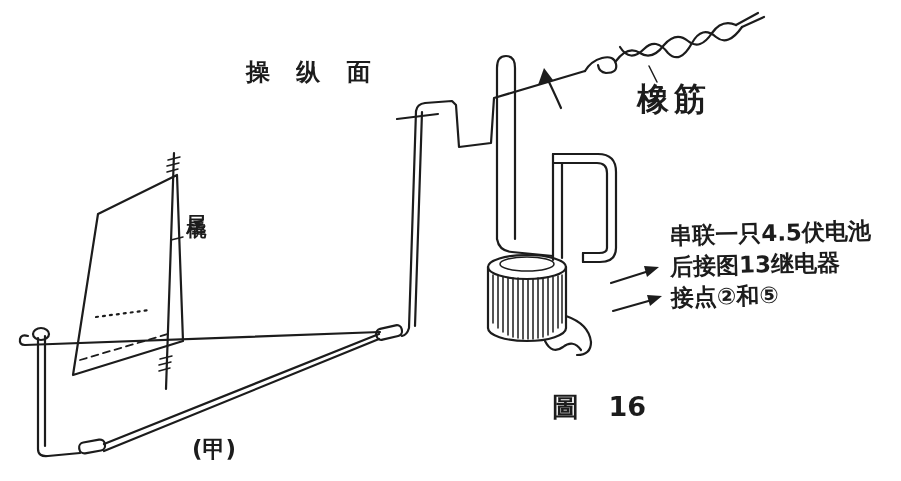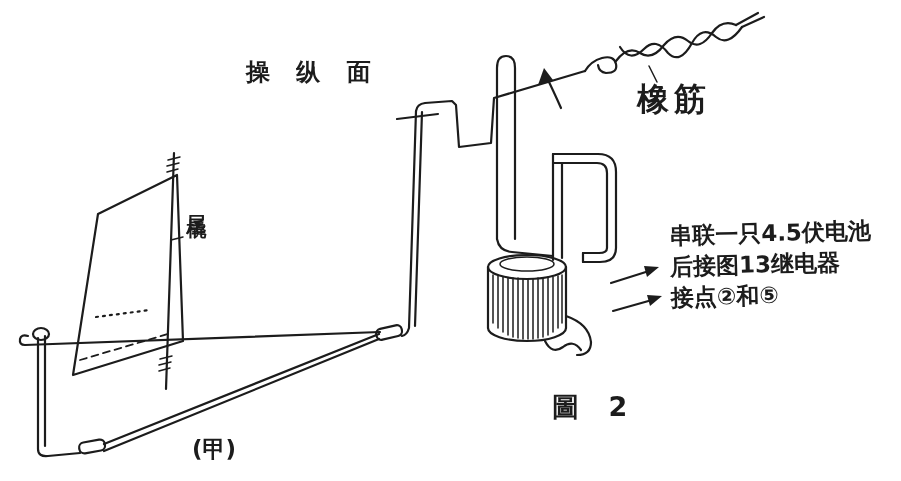--- a/index.html
+++ b/index.html
@@ -145,16 +145,16 @@
   <div class="lbl lbl-rubber-band">橡筋</div>
 
   <div class="lbl lbl-tail-skid">尾橇</div>
 
   <div class="lbl note-block">
     <div>串联一只4.5伏电池</div>
     <div>后接图13继电器</div>
     <div>接点②和⑤</div>
   </div>
 
-  <div class="lbl lbl-caption">圖 2</div>
+  <div class="lbl lbl-caption">圖 16</div>
 
   <div class="lbl lbl-variant">(甲)</div>
 </div>
 
 </body></html>

